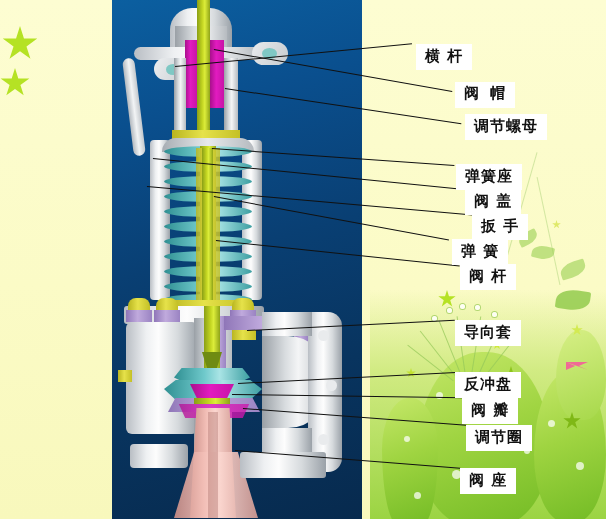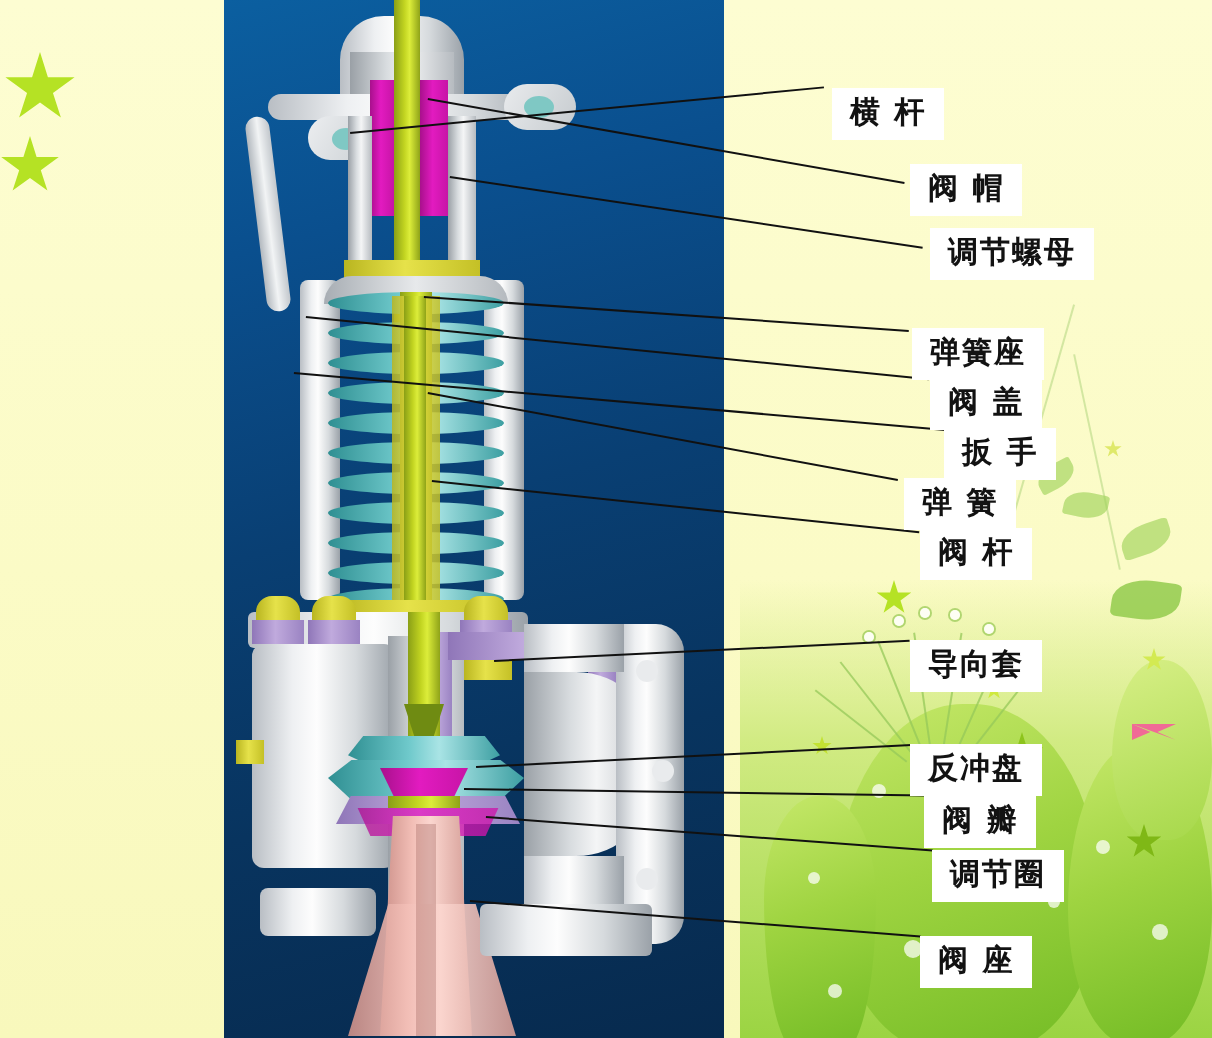--- a/index.html
+++ b/index.html
@@ -226,21 +226,21 @@
     <div class="lead" style="left:216px;top:240px;width:245px;transform:rotate(6.0deg);"></div>
     <div class="lead" style="left:247px;top:330px;width:208px;transform:rotate(-2.8deg);"></div>
     <div class="lead" style="left:238px;top:383px;width:218px;transform:rotate(-2.9deg);"></div>
     <div class="lead" style="left:232px;top:394px;width:231px;transform:rotate(0.8deg);"></div>
     <div class="lead" style="left:243px;top:408px;width:224px;transform:rotate(4.3deg);"></div>
     <div class="lead" style="left:235px;top:450px;width:226px;transform:rotate(4.5deg);"></div>
   </div>
 
   <div>
     <div class="lbl" style="left:416px;top:44px;text-align:right;">横 杆</div>
-    <div class="lbl" style="left:455px;top:82px;">阀 帽</div>
+    <div class="lbl" style="left:455px;top:82px;font-family:Liberation Mono, monospace;">阀 帽</div>
     <div class="lbl" style="left:465px;top:114px;">调节螺母</div>
     <div class="lbl" style="left:456px;top:164px;">弹簧座</div>
     <div class="lbl" style="left:465px;top:189px;">阀 盖</div>
     <div class="lbl" style="left:472px;top:214px;">扳 手</div>
     <div class="lbl" style="left:452px;top:239px;">弹 簧</div>
     <div class="lbl" style="left:460px;top:264px;">阀 杆</div>
     <div class="lbl" style="left:455px;top:320px;">导向套</div>
     <div class="lbl" style="left:455px;top:372px;">反冲盘</div>
     <div class="lbl" style="left:462px;top:398px;">阀 瓣</div>
     <div class="lbl" style="left:466px;top:425px;">调节圈</div>

